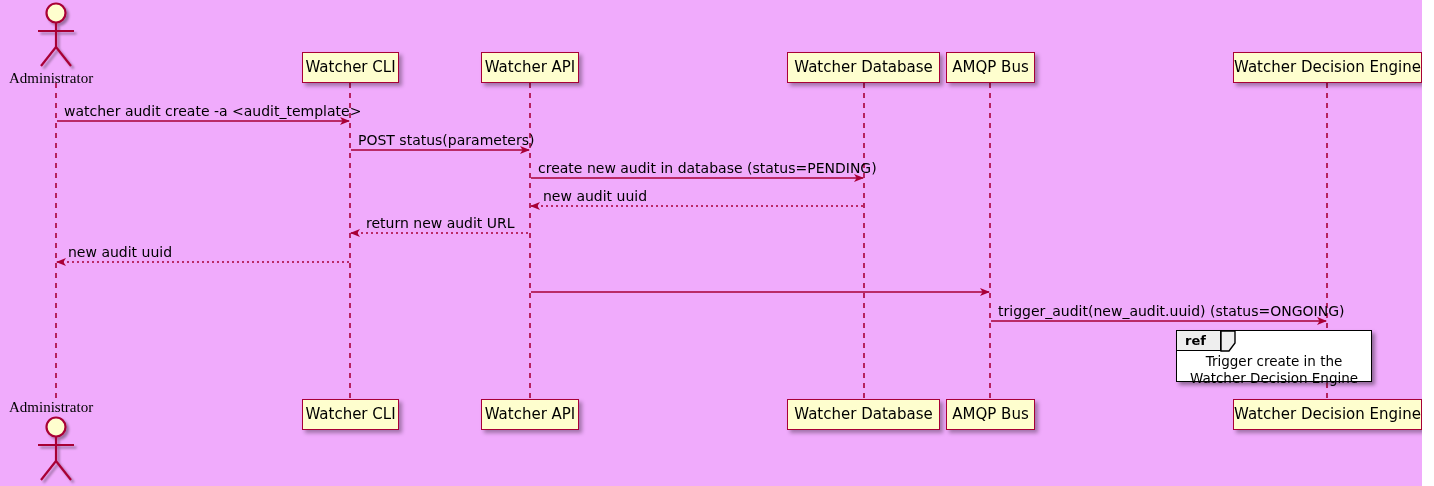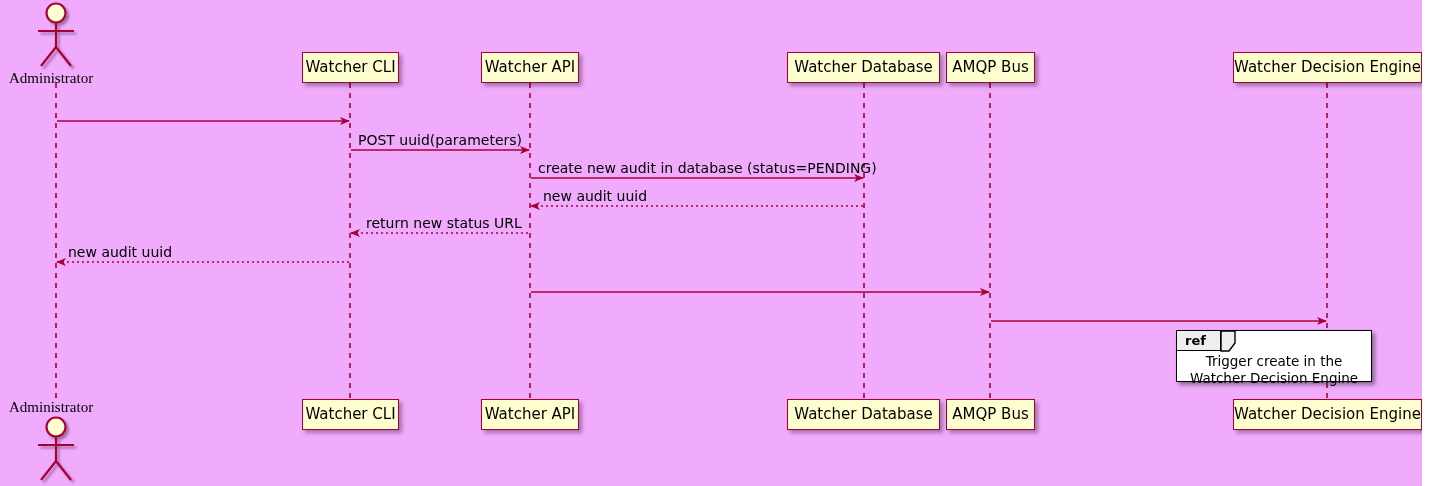--- a/index.html
+++ b/index.html
@@ -178,25 +178,27 @@
   <div class="participant-box" style="left:946px; top:399px; width:89px; height:31px;">
     <span>AMQP Bus</span>
   </div>
   <div class="participant-box" style="left:1233px; top:399px; width:189px; height:31px;">
     <span>Watcher Decision Engine</span>
   </div>
 
   <div class="actor-label" style="left:9px; top:70px;">Administrator</div>
   <div class="actor-label" style="left:9px; top:399px;">Administrator</div>
 
-  <div class="msg-label" style="left:358px; top:132px;">POST uuid(parameters)</div>
+  <div class="msg-label" style="left:64px; top:103px;">watcher audit create -a &lt;audit_template&gt;</div>
+  <div class="msg-label" style="left:358px; top:132px;">POST status(parameters)</div>
   <div class="msg-label" style="left:538px; top:160px;">create new audit in database (status=PENDING)</div>
   <div class="msg-label" style="left:543px; top:188px;">new audit uuid</div>
-  <div class="msg-label" style="left:366px; top:215px;">return new status URL</div>
+  <div class="msg-label" style="left:366px; top:215px;">return new audit URL</div>
   <div class="msg-label" style="left:68px; top:244px;">new audit uuid</div>
+  <div class="msg-label" style="left:998px; top:303px;">trigger_audit(new_audit.uuid) (status=ONGOING)</div>
 
   <div class="ref-frame" style="left:1176px; top:330px; width:196px; height:52px;">
     <div class="ref-tab" style="width:44px; clip-path: polygon(0 0, 100% 0, 100% 100%, 0 100%);">
       <span>ref</span>
     </div>
     <svg class="layer" style="width:196px;height:52px;" viewBox="0 0 196 52" xmlns="http://www.w3.org/2000/svg">
       <path d="M44,0 L58,0 L58,12 L52,20 L44,20 Z" fill="#EEEEEE" stroke="#000000" stroke-width="1.4"></path>
     </svg>
     <div class="ref-body">
       <span class="ref-line">Trigger create in the</span>

